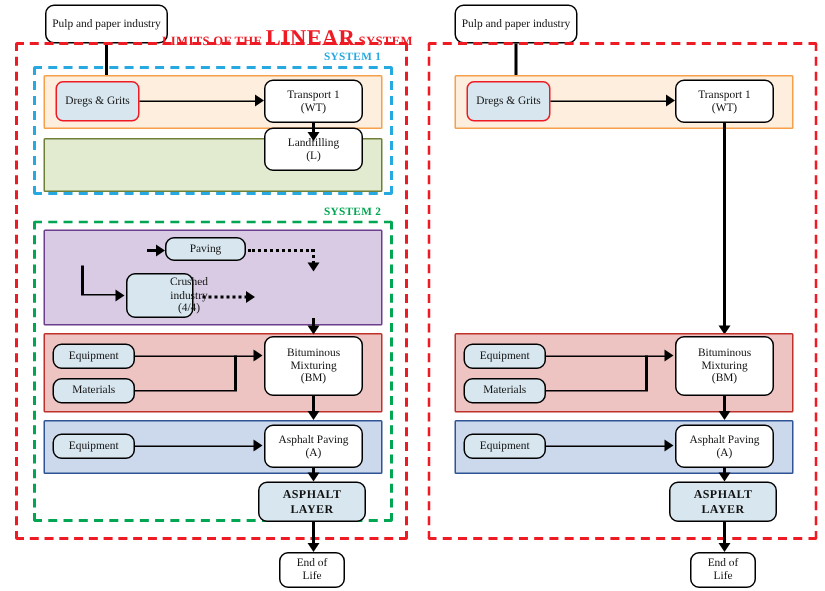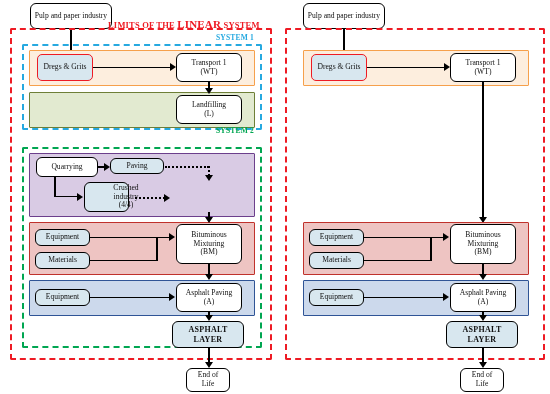--- a/index.html
+++ b/index.html
@@ -12,21 +12,21 @@
   
   .limit-red{border:2.5px dashed #ee1b24;border-radius:2px;}
   .limit-blue{border:2.5px dashed #26a9e0;border-radius:2px;}
   .limit-green{border:2.5px dashed #00a651;border-radius:2px;}
 
   .limit-caption{
     position:absolute;white-space:nowrap;font-weight:bold;
     font-family:"Liberation Serif", serif;letter-spacing:.2px;
   }
   .cap-red{color:#ee1b24;font-size:8.5px;font-variant:small-caps;}
-  .cap-red .big{font-size:11px;}
+  .cap-red .big{font-size:15px;}
   .cap-blue{color:#26a9e0;font-size:7.5px;}
   .cap-green{color:#00a651;font-size:7.5px;}
 
   
   .band{border-width:1.5px;border-style:solid;border-radius:1px;}
   .band-orange{background:#fdeede;border-color:#f6a04b;}
   .band-green {background:#e2ead0;border-color:#6e7f37;}
   .band-purple{background:#d9cbe4;border-color:#6c3f8c;}
   .band-pink  {background:#eec4c2;border-color:#c0312b;}
   .band-blue  {background:#ccd9ec;border-color:#2f5496;}
@@ -78,34 +78,31 @@
     <span>Dregs &amp; Grits</span>
   </div>
   <div class="node" style="left:176px;top:53px;width:66px;height:29px;flex-direction:column;">
     <span>Transport 1</span>
     <span>(WT)</span>
   </div>
   <div class="ln ln-h" style="left:93px;top:66.6px;width:77px;"></div>
   <div class="arrow-r" style="left:170px;top:63px;"></div>
 
   <div class="abs band band-green" style="left:29px;top:92px;width:226px;height:36px;"></div>
-  <div class="node" style="left:176px;top:95px;width:66px;height:29px;flex-direction:column;">
+  <div class="node" style="left:176px;top:85px;width:66px;height:29px;flex-direction:column;">
     <span>Landfilling</span>
     <span>(L)</span>
   </div>
   <div class="ln ln-v" style="left:208.1px;top:82px;height:8px;"></div>
   <div class="arrow-d" style="left:204.5px;top:88px;"></div>
 
   <div class="abs limit-green" style="left:22px;top:147px;width:240px;height:201px;"></div>
-  <div class="limit-caption cap-green" style="left:216px;top:126px;">SYSTEM 2</div>
+  <div class="limit-caption cap-green" style="left:216px;top:136px;">SYSTEM 2</div>
 
   <div class="abs band band-purple" style="left:29px;top:153px;width:226px;height:64px;"></div>
-  <div class="node" style="left:36px;top:157px;width:62px;height:20px;">
-    <span>Quarrying</span>
-  </div>
   <div class="node lblue" style="left:110px;top:158px;width:54px;height:16px;">
     <span>Paving</span>
   </div>
   <div class="node lblue" style="left:84px;top:182px;width:38px;height:30px;flex-direction:column;padding-left:41px;">
     <span>Crushed</span>
     <span>industry</span>
     <span>(4/4)</span>
   </div>
 
   <div class="ln ln-h" style="left:98px;top:166.2px;width:7px;"></div>

